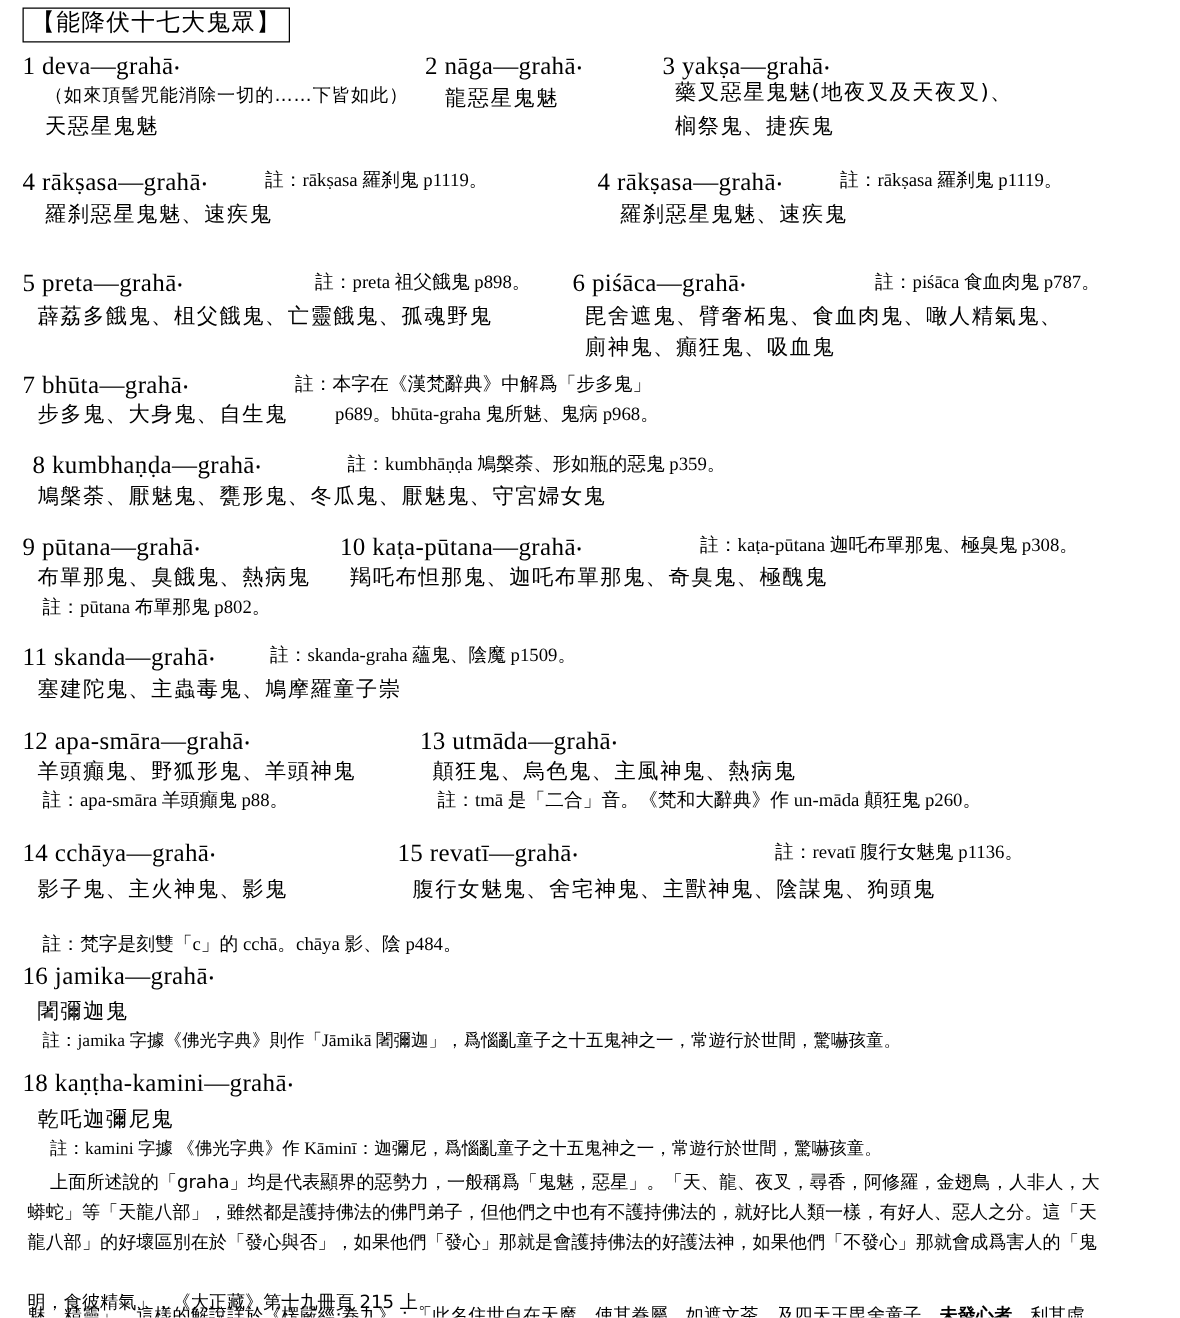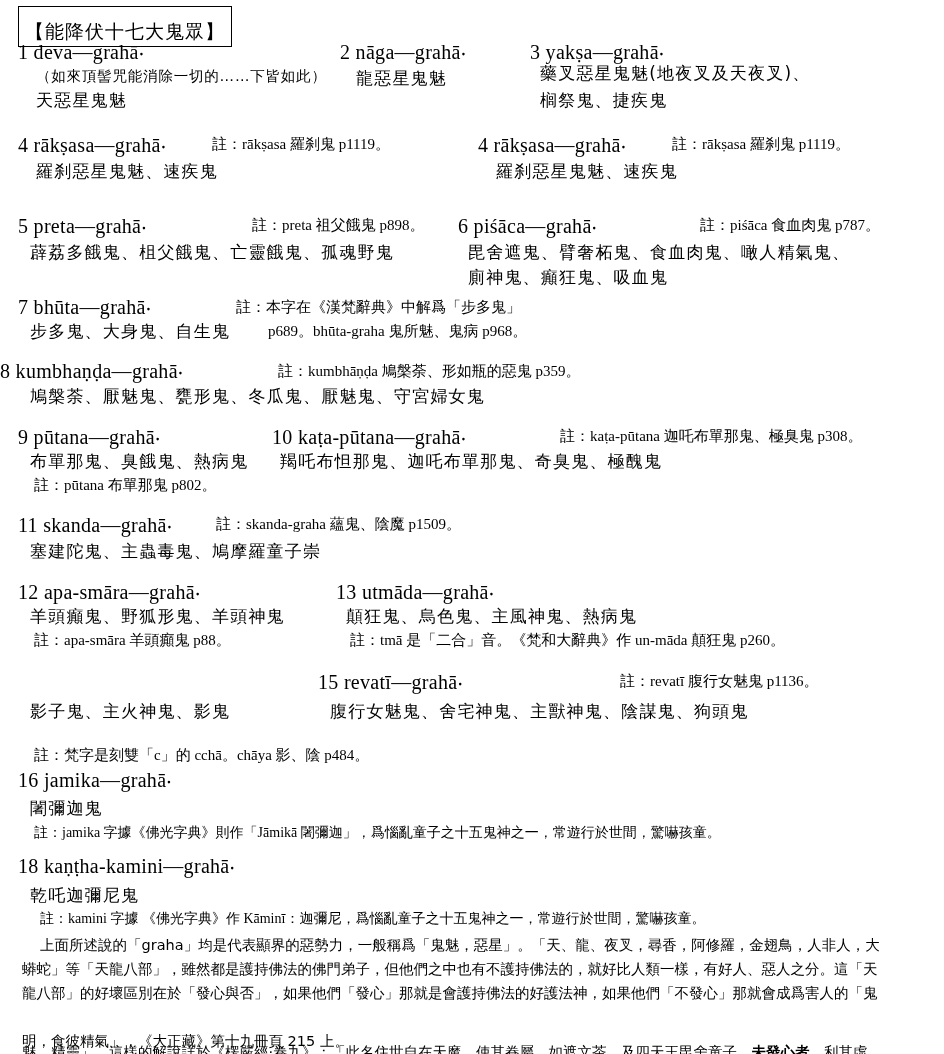--- a/index.html
+++ b/index.html
@@ -20,21 +20,21 @@
     width: 944px;
     height: 1054px;
     padding: 0;
   }
   
   .title-box {
     position: absolute;
     left: 18px;
     top: 6px;
     border: 1px solid #000;
-    padding: 14px 6px 3px 6px;
+    padding: 1px 6px 3px 6px;
     font-size: 19px;
     line-height: 1.15;
     font-family: "DejaVu Sans", sans-serif;
     letter-spacing: 1px;
   }
   
   .t {
     position: absolute;
     white-space: nowrap;
   }
@@ -98,21 +98,21 @@
   <div class="t hdr" style="left:458px; top:212px;">6 piśāca—grahā‧</div>
   <div class="t note" style="left:700px; top:216px;">註：piśāca 食血肉鬼 p787。</div>
   <div class="t cn" style="left:468px; top:241px;">毘舍遮鬼、臂奢柘鬼、食血肉鬼、噉人精氣鬼、</div>
   <div class="t cn" style="left:468px; top:266px;">廁神鬼、癲狂鬼、吸血鬼</div>
 
   <div class="t hdr" style="left:18px; top:293px;">7 bhūta—grahā‧</div>
   <div class="t note" style="left:236px; top:298px;">註：本字在《漢梵辭典》中解爲「步多鬼」</div>
   <div class="t cn" style="left:30px; top:320px;">步多鬼、大身鬼、自生鬼</div>
   <div class="t note" style="left:268px; top:322px;">p689。bhūta-graha 鬼所魅、鬼病 p968。</div>
 
-  <div class="t hdr" style="left:0; top:357px;">8 kumbhaṇḍa—grahā‧</div>
+  <div class="t hdr" style="left:26px; top:357px;">8 kumbhaṇḍa—grahā‧</div>
   <div class="t note" style="left:278px; top:362px;">註：kumbhāṇḍa 鳩槃荼、形如瓶的惡鬼 p359。</div>
   <div class="t cn" style="left:30px; top:385px;">鳩槃荼、厭魅鬼、甕形鬼、冬瓜鬼、厭魅鬼、守宮婦女鬼</div>
 
   <div class="t hdr" style="left:18px; top:423px;">9 pūtana—grahā‧</div>
   <div class="t cn" style="left:30px; top:450px;">布單那鬼、臭餓鬼、熱病鬼</div>
   <div class="t note" style="left:34px; top:476px;">註：pūtana 布單那鬼 p802。</div>
 
   <div class="t hdr" style="left:272px; top:423px;">10 kaṭa-pūtana—grahā‧</div>
   <div class="t note" style="left:560px; top:427px;">註：kaṭa-pūtana 迦吒布單那鬼、極臭鬼 p308。</div>
   <div class="t cn" style="left:280px; top:450px;">羯吒布怛那鬼、迦吒布單那鬼、奇臭鬼、極醜鬼</div>
@@ -122,20 +122,21 @@
   <div class="t cn" style="left:30px; top:540px;">塞建陀鬼、主蟲毒鬼、鳩摩羅童子崇</div>
 
   <div class="t hdr" style="left:18px; top:578px;">12 apa-smāra—grahā‧</div>
   <div class="t cn" style="left:30px; top:605px;">羊頭癲鬼、野狐形鬼、羊頭神鬼</div>
   <div class="t note" style="left:34px; top:631px;">註：apa-smāra 羊頭癲鬼 p88。</div>
 
   <div class="t hdr" style="left:336px; top:578px;">13 utmāda—grahā‧</div>
   <div class="t cn" style="left:346px; top:605px;">顛狂鬼、烏色鬼、主風神鬼、熱病鬼</div>
   <div class="t note" style="left:350px; top:631px;">註：tmā 是「二合」音。《梵和大辭典》作 un-māda 顛狂鬼 p260。</div>
 
+  <div class="t hdr" style="left:18px; top:668px;">14 cchāya—grahā‧</div>
   <div class="t cn" style="left:30px; top:700px;">影子鬼、主火神鬼、影鬼</div>
   <div class="t note" style="left:34px; top:726px;margin-top:20px;">註：梵字是刻雙「c」的 cchā。chāya 影、陰 p484。</div>
 
   <div class="t hdr" style="left:318px; top:668px;">15 revatī—grahā‧</div>
   <div class="t note" style="left:620px; top:672px;">註：revatī 腹行女魅鬼 p1136。</div>
   <div class="t cn" style="left:330px; top:700px;">腹行女魅鬼、舍宅神鬼、主獸神鬼、陰謀鬼、狗頭鬼</div>
 
   <div class="t hdr" style="left:18px; top:766px;">16 jamika—grahā‧</div>
   <div class="t cn" style="left:30px; top:797px;">闍彌迦鬼</div>
   <div class="t note-sm" style="left:34px; top:824px;">註：jamika 字據《佛光字典》則作「Jāmikā 闍彌迦」，爲惱亂童子之十五鬼神之一，常遊行於世間，驚嚇孩童。</div>

